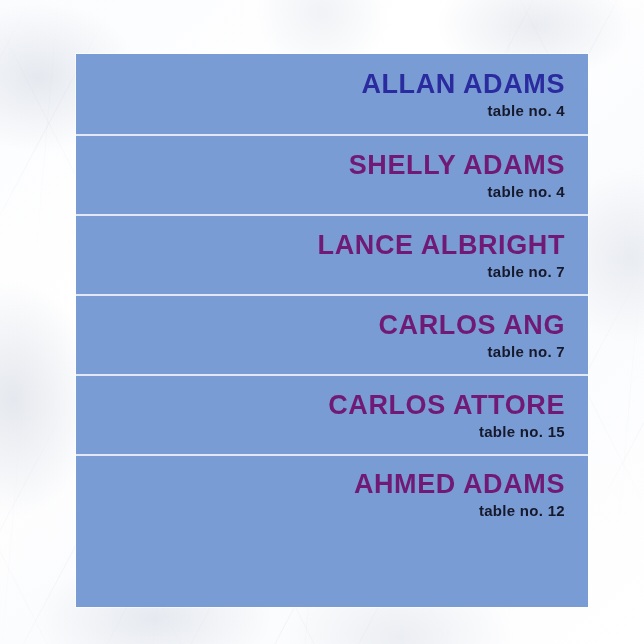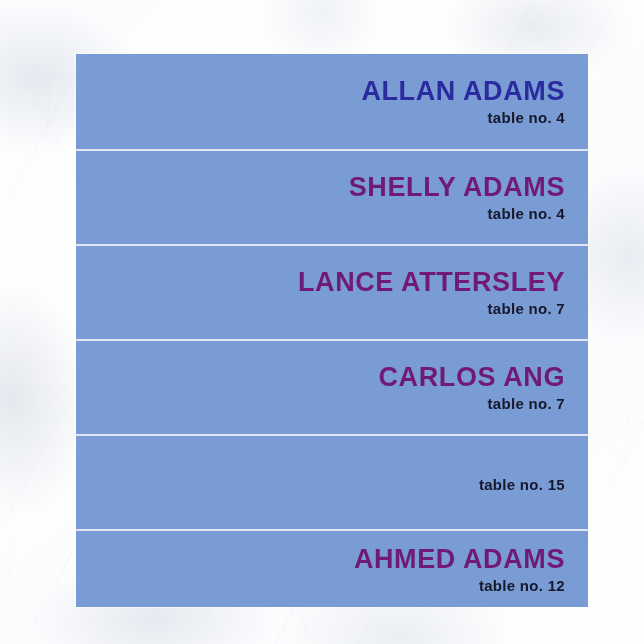--- a/index.html
+++ b/index.html
@@ -76,21 +76,21 @@
     left: 76px;
     top: 54px;
     width: 512px;
     height: 553px;
     background: #7a9cd4;
     box-shadow: 0 0 0 1px rgba(255,255,255,0.55);
   }
 
   .guest-row {
     position: relative;
-    height: 95px;
+    height: 80px;
     box-sizing: border-box;
     padding: 0 23px 0 14px;
     display: flex;
     flex-direction: column;
     justify-content: center;
     align-items: flex-end;
     overflow: hidden;
   }
   .guest-row + .guest-row {
     border-top: 2px solid rgba(233,238,246,0.92);
@@ -137,31 +137,32 @@
       <div class="guest-name">ALLAN ADAMS</div>
       <div class="guest-table">table no. 4</div>
     </div>
 
     <div class="guest-row">
       <div class="guest-name">SHELLY ADAMS</div>
       <div class="guest-table">table no. 4</div>
     </div>
 
     <div class="guest-row">
-      <div class="guest-name">LANCE ATTERSLEY</div>
+      <div class="guest-name">LANCE ALBRIGHT</div>
       <div class="guest-table">table no. 7</div>
     </div>
 
     <div class="guest-row">
       <div class="guest-name">CARLOS ANG</div>
       <div class="guest-table">table no. 7</div>
     </div>
 
 
     <div class="guest-row">
+      <div class="guest-name">CARLOS ATTORE</div>
       <div class="guest-table">table no. 15</div>
     </div>
 
     <div class="guest-row">
       <div class="guest-name">AHMED ADAMS</div>
       <div class="guest-table">table no. 12</div>
     </div>
 
   </div>
 </div>

